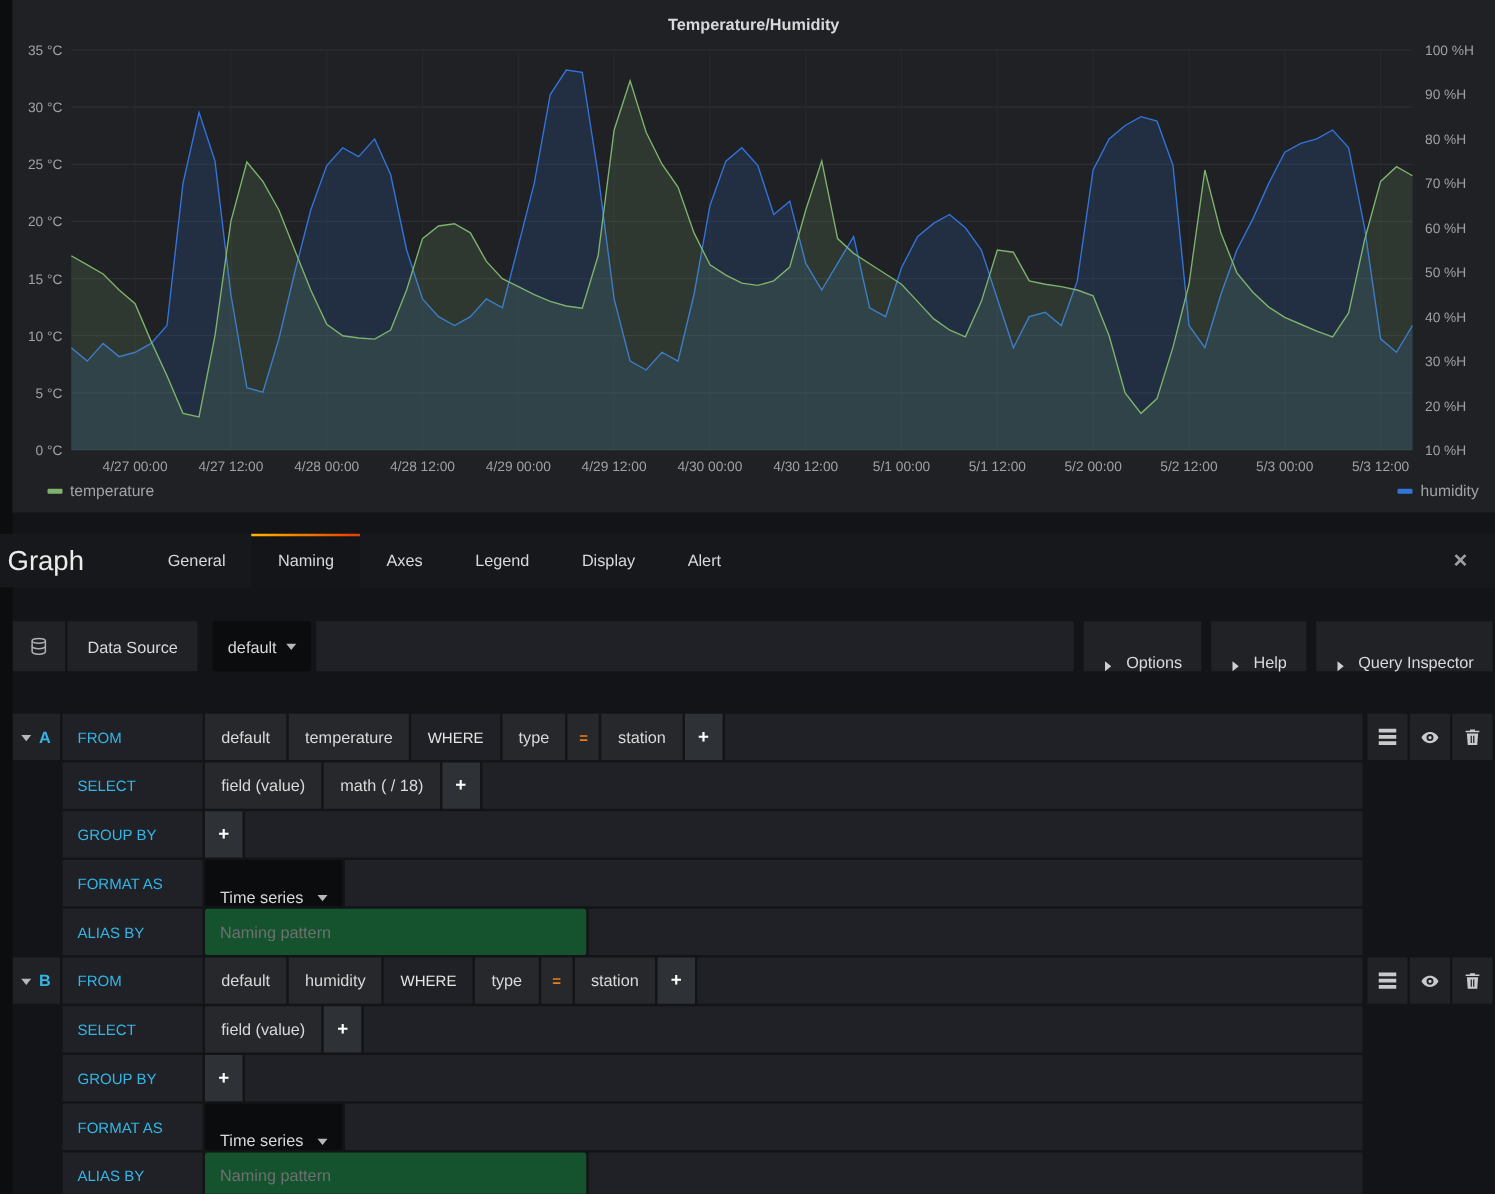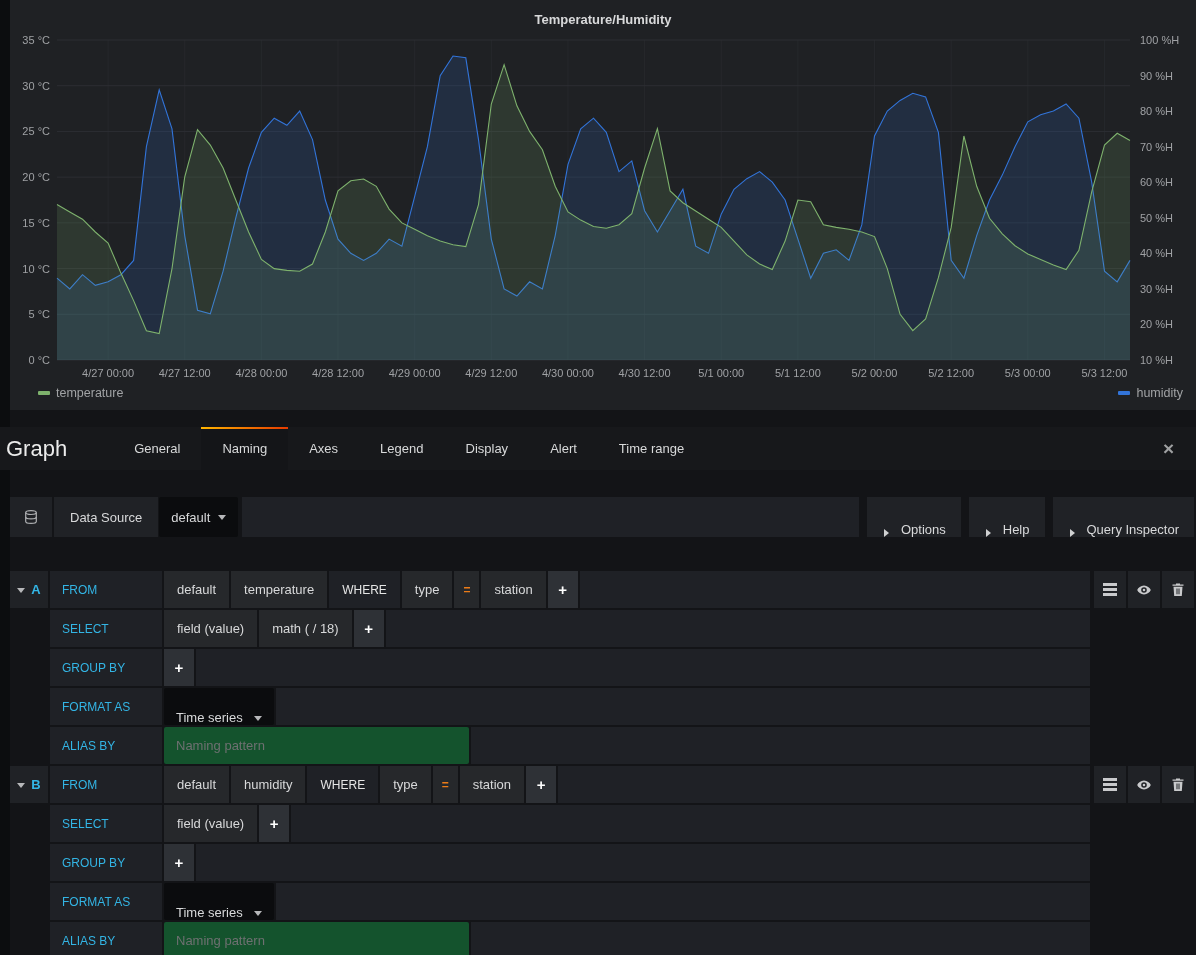--- a/index.html
+++ b/index.html
@@ -25,21 +25,21 @@
                         background:linear-gradient(90deg,#ffb500,#e63b00); }
   .close-btn { position:absolute; right:22px; top:0; line-height:43px; font-size:19px; font-weight:bold; color:#9fa0a2; cursor:pointer; }
 
   
   .editor { padding:27px 2px 0 10px; }
   .ds-row, .q-row { display:flex; align-items:stretch; }
   .ds-row { height:40px; margin-bottom:34px; }
   .q-row { height:37px; margin-bottom:2px; }
   .cell { display:flex; align-items:center; }
   .ds-icon-cell { width:42px; background:#202226; justify-content:center; margin-right:2px; }
-  .ds-label { background:#202226; padding:0 16px; font-size:13px; margin-right:1px;text-align:center; }
+  .ds-label { background:#202226; padding:0 16px; font-size:13px; margin-right:12px;text-align:center; }
   .black-box { background:#0b0c0e; border-radius:2px; color:#d8d9da; font-size:13px; cursor:pointer; }
   .ds-select { padding:0 12px; margin-right:4px; display:flex; align-items:center; gap:8px; }
   .filler { flex:1; background:#1f2126; }
   .tool-btn { background:#202226; margin-left:8px; padding:0 15px; font-size:13px; color:#d8d9da; display:flex; align-items:flex-end; gap:8px; cursor:pointer; white-space:nowrap; }
 
   .id-cell { width:38px; background:#202226; margin-right:2px; justify-content:center; gap:6px; cursor:pointer; }
   .ref-letter { color:#33b5e5; font-size:13px; font-weight:bold; }
   .spacer { width:40px; }
   .label-cell { width:112px; background:#1f2126; color:#33b5e5; font-size:12px; padding-left:12px; margin-right:2px; }
   .vcell { background:#26282b; color:#d8d9da; font-size:13px; padding:0 13px; margin-right:2px; cursor:pointer; white-space:nowrap; }
@@ -141,21 +141,20 @@
 <div class="gap"></div>
 
 <header class="tabbar">
   <div class="panel-type">Graph</div>
   <div class="tab">General</div>
   <div class="tab active">Naming</div>
   <div class="tab">Axes</div>
   <div class="tab">Legend</div>
   <div class="tab">Display</div>
   <div class="tab">Alert</div>
-  <div class="tab">Time range</div>
   <div class="close-btn">×</div>
 </header>
 
 <section class="editor">
 
   <div class="ds-row">
     <div class="cell ds-icon-cell">
       <svg width="16" height="16" viewBox="0 0 16 16" fill="none" stroke="#aeb0b2" stroke-width="1.2">
         <ellipse cx="8" cy="3.6" rx="5.3" ry="1.9"></ellipse>
         <path d="M2.7 3.6v8.8c0 1 2.4 1.9 5.3 1.9s5.3-.9 5.3-1.9V3.6"></path>

